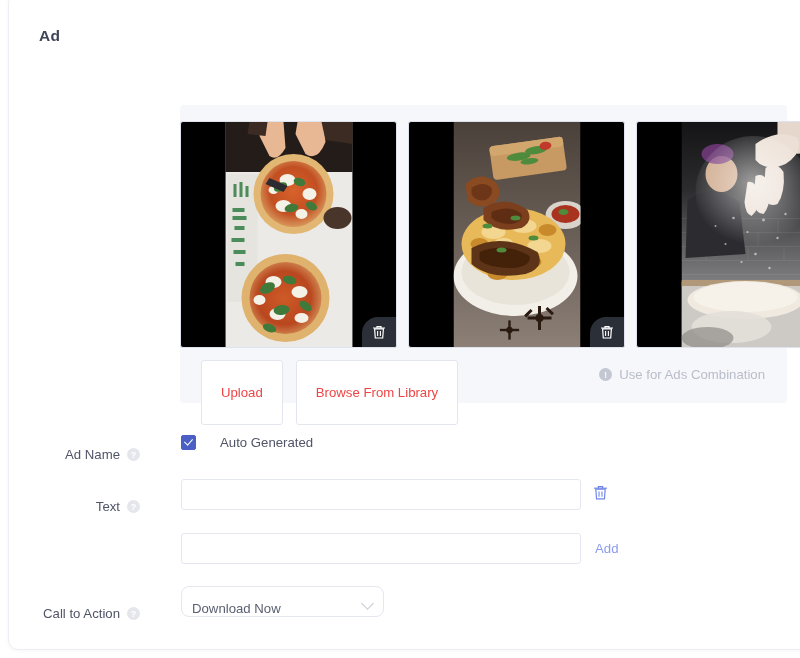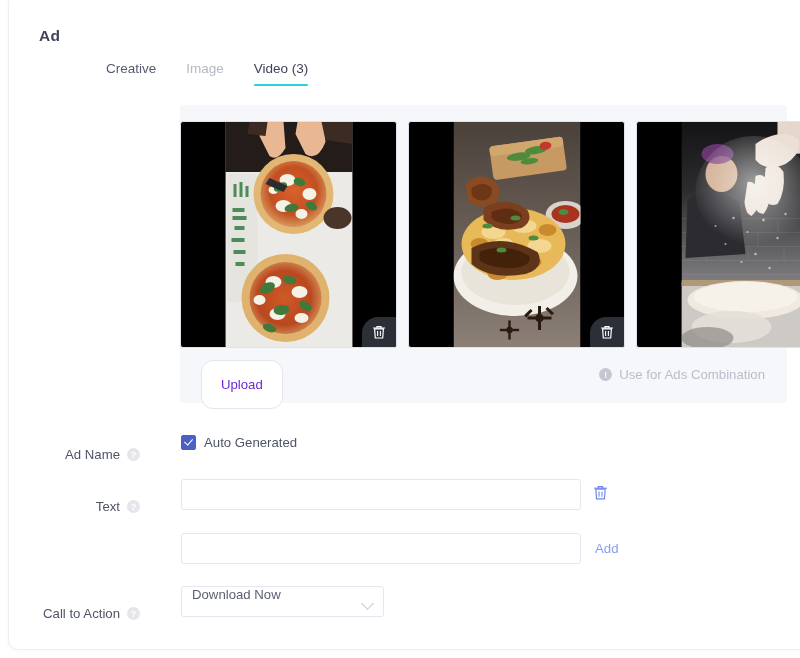--- a/index.html
+++ b/index.html
@@ -141,26 +141,26 @@
   .panel-actions {
     position: absolute;
     left: 21px;
     top: 255px;
     display: flex;
     align-items: center;
     gap: 13px;
   }
   .btn {
     height: 31px;
-    padding: 8px 19px;
+    padding: 16px 19px;
     background: #ffffff;
     border: 1px solid #e3e6ee;
-    border-radius: 12px;
+    border-radius: 3px;
     font-size: 13.2px;
-    color: #6d28d9;
+    color: #ef4444;
     display: flex;
     align-items: center;
     justify-content: center;
     cursor: pointer;
     font-family: "Liberation Sans", sans-serif;
     white-space: nowrap;
   }
   .combo-note {
     position: absolute;
     right: 22px;
@@ -226,21 +226,21 @@
   .row-field {
     margin-left: 33px;
     display: flex;
     align-items: center;
   }
 
   
   .chk-wrap {
     display: flex;
     align-items: center;
-    gap: 8px;
+    gap: 24px;
     cursor: pointer;
   }
   .chk {
     width: 13px;
     height: 13px;
     background: #4b5fc4;
     border: 1px solid #4b5fc4;
     border-radius: 2px;
     position: relative;
     flex: 0 0 auto;
@@ -281,24 +281,24 @@
     color: #8c9bf0;
     cursor: pointer;
   }
 
   
   .sel {
     position: relative;
     width: 203px;
     height: 31px;
     border: 1px solid #e4e7ef;
-    border-radius: 3px;
+    border-radius: 8px;
     background: #ffffff;
     display: flex;
-    align-items: flex-start;
+    align-items: flex-end;
     padding: 0 10px;
     box-sizing: border-box;
     cursor: pointer;
   }
   .sel-val { font-size: 13.2px; color: #5a5f70; }
   .chev {
     position: absolute;
     right: 11px;
     top: 12px;
     width: 8px; height: 8px;
@@ -307,25 +307,20 @@
     transform: rotate(45deg);
   }
 </style>
 </head>
 <body>
 
 <div class="card">
 
   <div class="ad-title">Ad</div>
 
-  <div class="tabs">
-    <div class="tab">Creative</div>
-    <div class="tab muted">Image</div>
-    <div class="tab active">Video (3)</div>
-  </div>
 
 
   <div class="media-panel">
 
     <div class="thumb-row">
 
       <div class="thumb">
         <div class="inner">
           <svg viewBox="0 0 127 227" width="127" height="227" preserveAspectRatio="none">
             <defs>
@@ -569,20 +564,21 @@
             <ellipse cx="50" cy="205" rx="40" ry="16" fill="#e3dfd9" opacity="0.9"></ellipse>
             <ellipse cx="26" cy="216" rx="26" ry="11" fill="#8e8b88" opacity="0.7"></ellipse>
           </svg>
         </div>
       </div>
 
     </div>
 
     <div class="panel-actions">
       <div class="btn">Upload</div>
+      <div class="btn">Browse From Library</div>
     </div>
 
     <div class="combo-note">
       <span class="ic-exclaim">!</span>
       <span>Use for Ads Combination</span>
     </div>
   </div>
 
   <div class="form">
 

